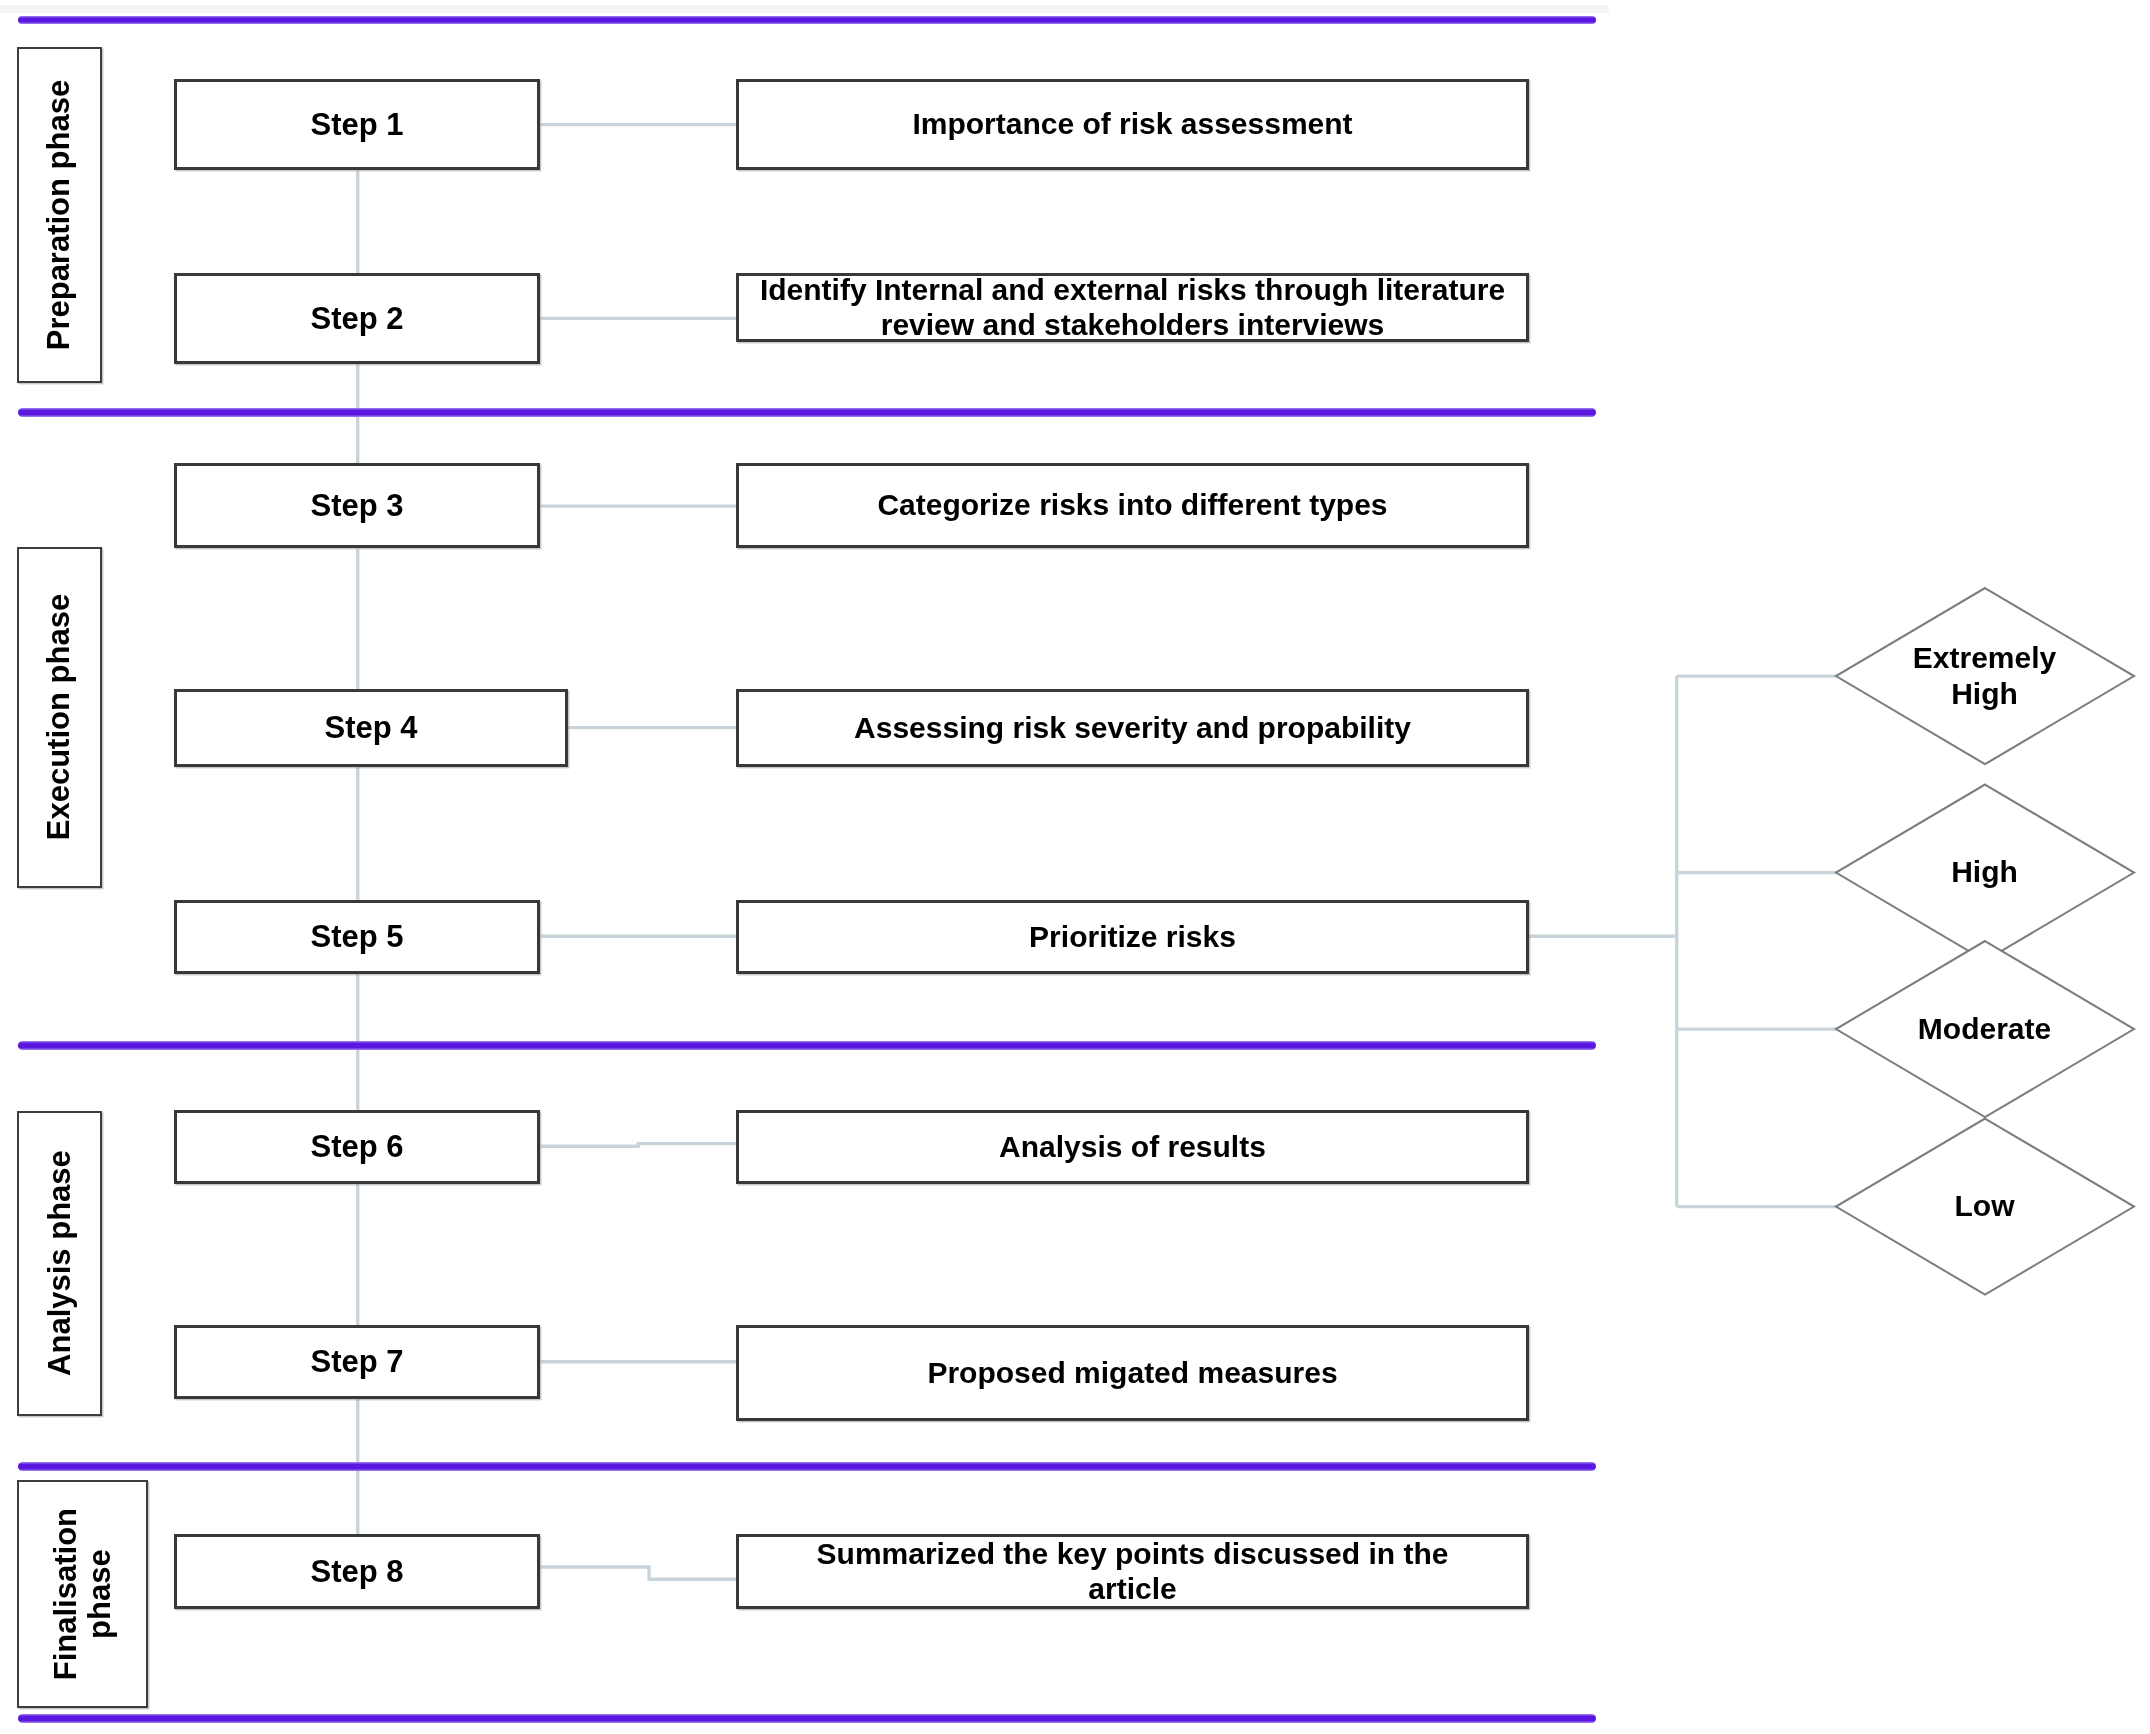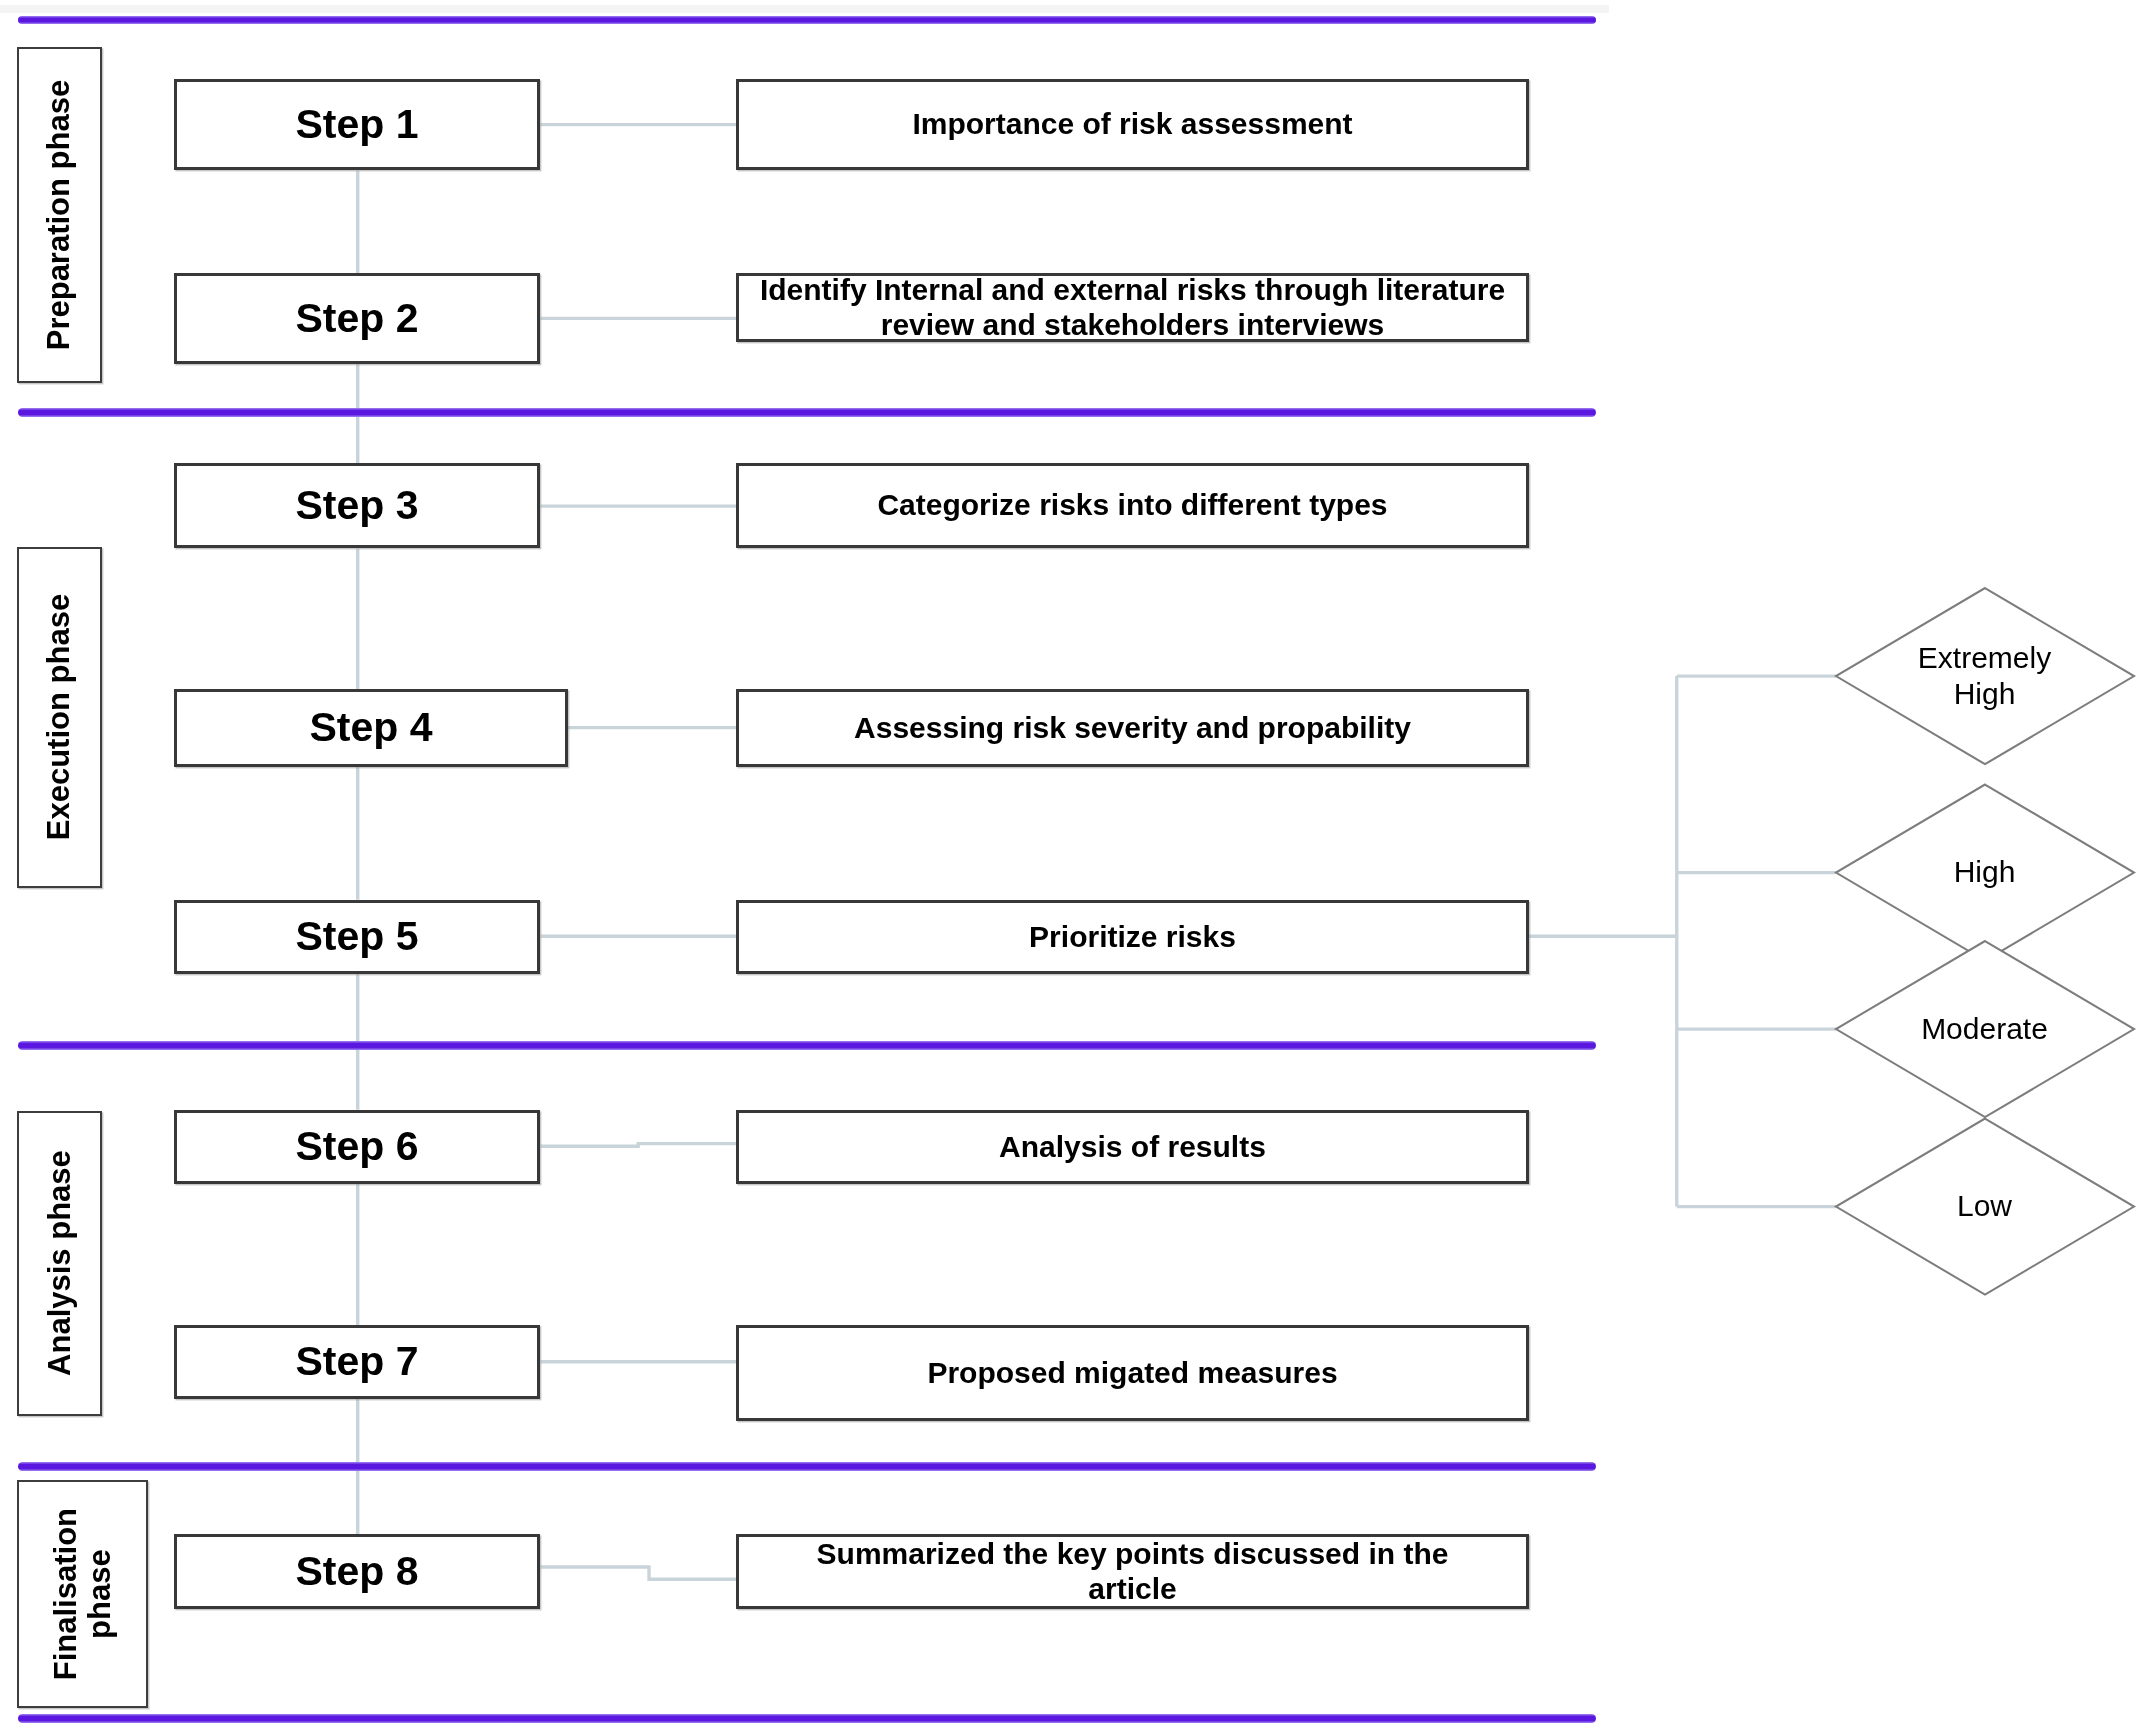--- a/index.html
+++ b/index.html
@@ -44,30 +44,30 @@
     background:#fff;
     border:3.4px solid #383838;
     box-shadow:1.4px 1.4px 0 rgba(130,130,130,0.45);
     display:flex;flex-direction:column;align-items:center;justify-content:center;
     z-index:2;
     box-sizing:border-box;
   }
   .node .line{
     font-weight:700;font-size:30px;line-height:1.16;text-align:center;
   }
-  .step .line{font-size:41px;}
+  .step .line{font-size:31px;}
   .svg-layer{
     position:absolute;left:0;top:0;width:2151px;height:1735px;
     z-index:1;
   }
   .diamond-label{
     position:absolute;width:203px;height:142px;
     display:flex;align-items:center;justify-content:center;
     text-align:center;
-    font-weight:400;font-size:30px;line-height:1.2;
+    font-weight:700;font-size:30px;line-height:1.2;
     z-index:2;
   }
 </style>
 </head>
 <body>
 
 <div class="canvas">
 
   <div class="top-strip"></div>
 

